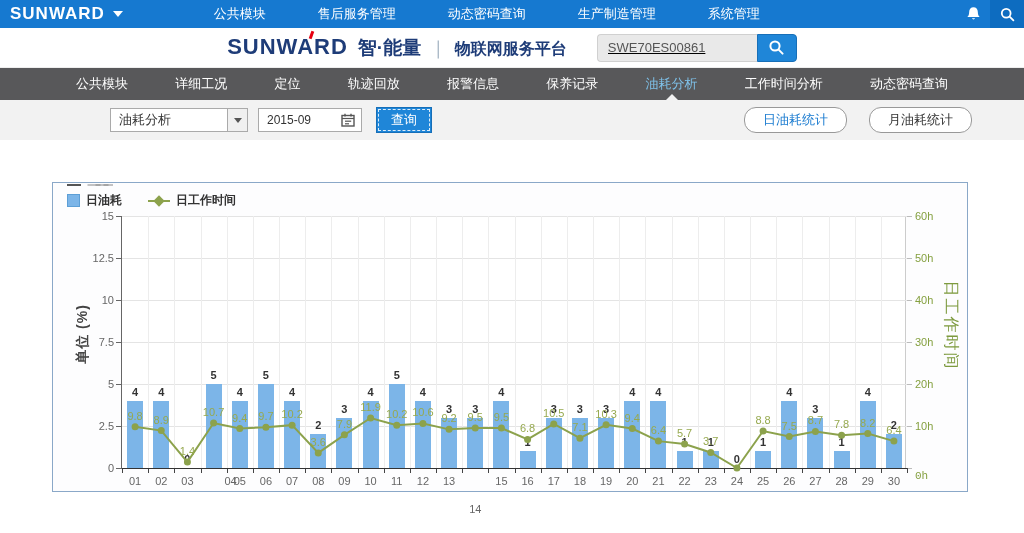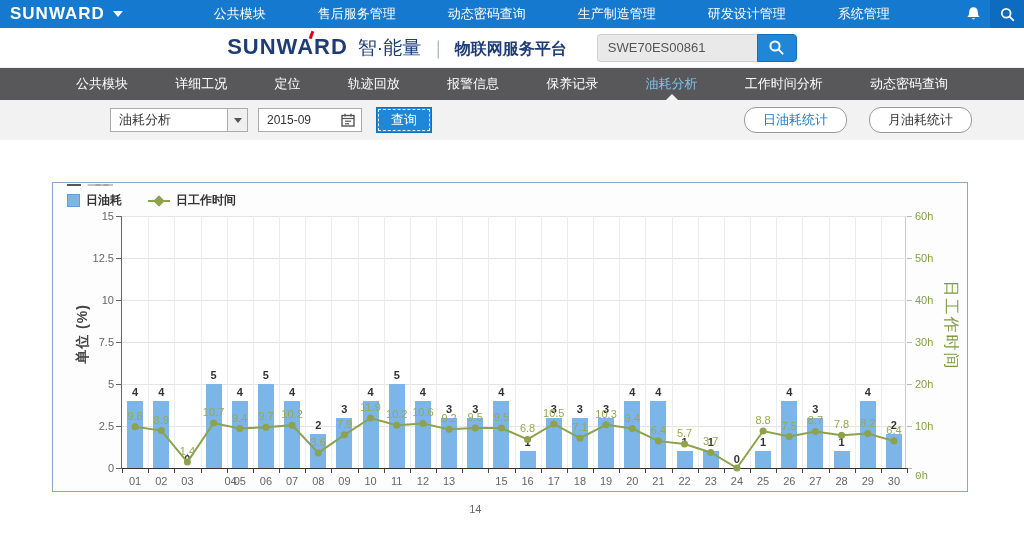--- a/index.html
+++ b/index.html
@@ -13,24 +13,24 @@
   .topnav-item { color:#fff; font-size:13px; padding:0 26px; line-height:28px; cursor:pointer; white-space:nowrap; }
   .topnav-icons { margin-left:auto; display:flex; align-items:center; }
   .icon-btn { width:34px; height:28px; display:flex; align-items:center; justify-content:center; cursor:pointer; }
   .icon-btn.search-bg { background:#0d6cc0; }
 
   
   .brandbar { height:40px; background:#fff; display:flex; align-items:center; justify-content:center; border-bottom:1px solid #eee; }
   .brand-logo { display:flex; align-items:baseline; color:#1e3c78; white-space:nowrap; }
   .brand-main { font-size:22px; font-weight:bold; letter-spacing:1px; position:relative; }
   .brand-main .accent { position:absolute; top:-3px; left:69%; width:3px; height:8px; background:#e60012; transform:rotate(20deg); }
-  .brand-sub { font-size:19px; font-weight:normal; margin-left:10px; }
+  .brand-sub { font-size:19px; font-weight:bold; margin-left:10px; }
   .brand-divider { color:#9ab; font-size:18px; margin:0 8px; font-weight:normal; }
   .brand-platform { font-size:16px; font-weight:bold; }
-  .searchbox { display:flex; margin-left:30px; }
+  .searchbox { display:flex; margin-left:30px;text-decoration:underline; }
   .searchbox input { width:160px; height:28px; background:#e9e9e9; border:1px solid #d0d0d0; border-right:none; border-radius:4px 0 0 4px; padding:0 10px; font-size:13px; color:#555; font-family:"Liberation Sans", sans-serif; }
   .search-btn { width:40px; height:28px; background:#1f86d8; border:1px solid #176fb8; border-radius:0 4px 4px 0; display:flex; align-items:center; justify-content:center; cursor:pointer; }
 
   
   .tabbar { height:32px; background:#58585a; display:flex; align-items:center; padding:0 70px 0 70px; justify-content:space-between; }
   .tab { color:#fff; font-size:13px; line-height:32px; cursor:pointer; position:relative; white-space:nowrap; padding:0 6px; }
   .tab.active { color:#7fc2ea; }
   .tab.active::after { content:""; position:absolute; bottom:0; left:50%; margin-left:-6px; width:0; height:0;
     border-left:6px solid transparent; border-right:6px solid transparent; border-bottom:6px solid #f2f2f2; }
 
@@ -82,21 +82,20 @@
 <div class="topnav">
   <div class="logo">
     <span>SUNWARD</span>
     <span class="caret"></span>
   </div>
   <nav class="topnav-items" id="topnavItems">
       <div class="topnav-item">公共模块</div>
       <div class="topnav-item">售后服务管理</div>
       <div class="topnav-item">动态密码查询</div>
       <div class="topnav-item">生产制造管理</div>
-      <div class="topnav-item">研发设计管理</div>
       <div class="topnav-item">系统管理</div>
     </nav>
   <div class="topnav-icons">
     <div class="icon-btn">
       <svg width="15" height="16" viewBox="0 0 15 16">
           <path fill="#fff" d="M7.5 1.2c-2.6 0-4.3 1.9-4.3 4.5 0 3.4-1.2 4.6-2 5.3h12.6c-.8-.7-2-1.9-2-5.3 0-2.6-1.7-4.5-4.3-4.5zM5.9 12.3a1.7 1.7 0 0 0 3.2 0H5.9z"></path>
         </svg>
     </div>
     <div class="icon-btn search-bg">
       <svg width="15" height="15" viewBox="0 0 15 15">

